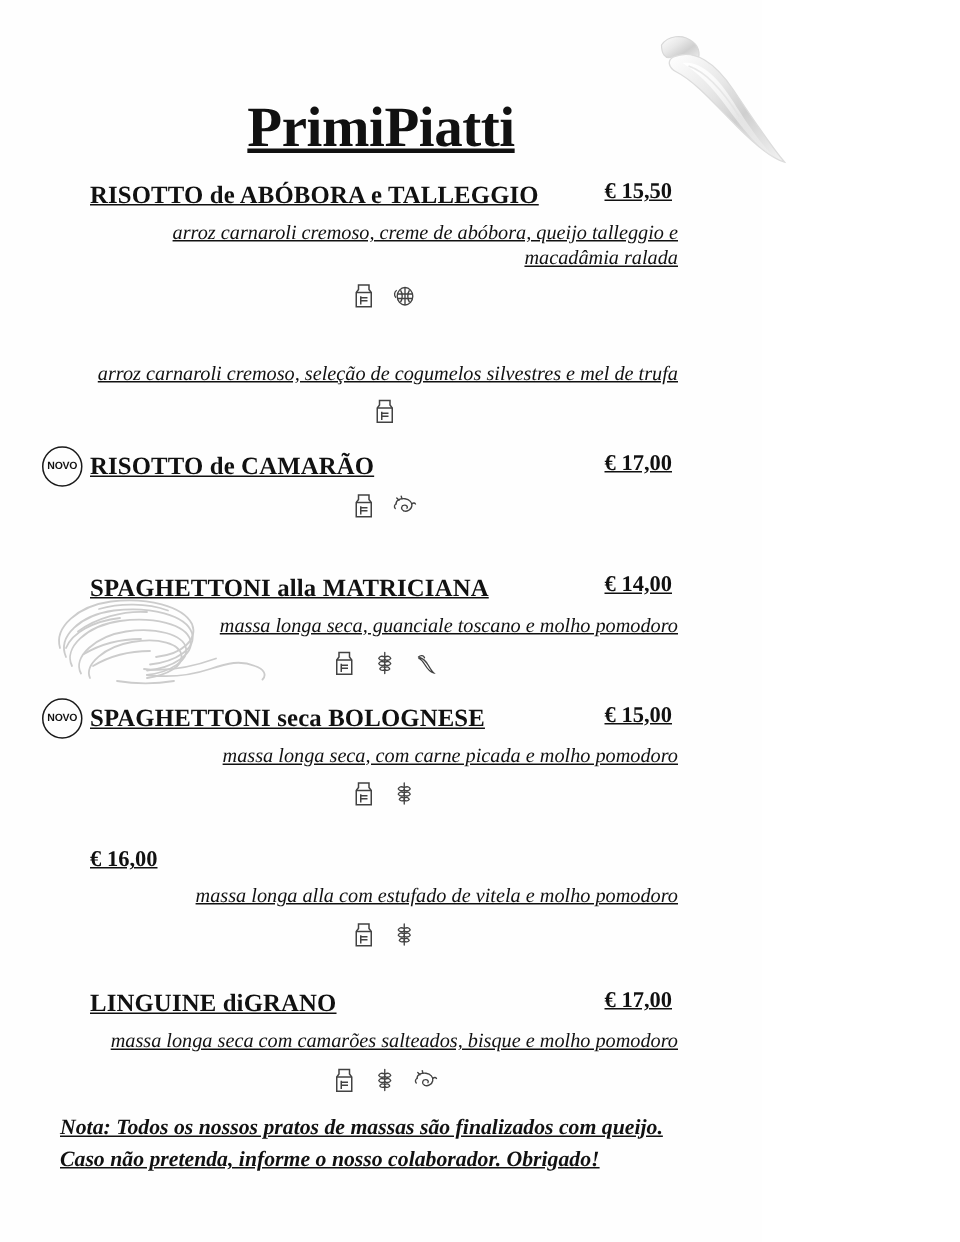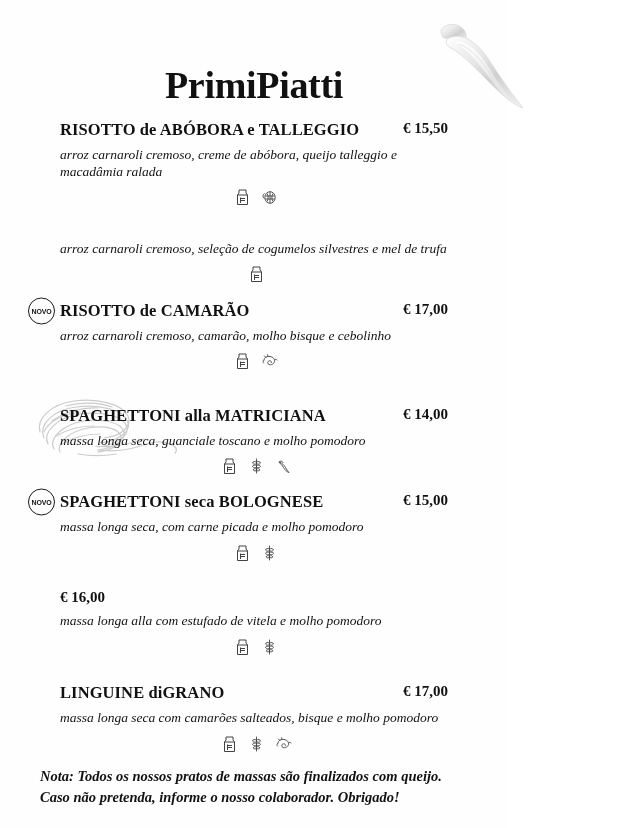--- a/index.html
+++ b/index.html
@@ -15,20 +15,21 @@
     font-family: "Liberation Serif", "DejaVu Serif", serif;
     color: #111111;
     position: relative;
   }
 
   .page {
     position: relative;
     width: 508px;
     height: 828px;
     background: #fefefe;
+    text-decoration: underline;
   }
 
   
   .chili-deco {
     position: absolute;
     top: 8px;
     left: 415px;
     width: 130px;
     height: 120px;
     pointer-events: none;
@@ -91,21 +92,21 @@
   .item-price {
     font-size: 15px;
     font-weight: bold;
     white-space: nowrap;
     padding-right: 4px;
   }
 
   .item-desc {
     font-size: 13.5px;
     font-style: italic;
-    text-align: left;
+    text-align: right;
     margin-top: 7px;
     line-height: 1.25;
   }
 
   .allergen-row {
     display: flex;
     justify-content: center;
     align-items: center;
     gap: 10px;
     margin-top: 5px;
@@ -265,21 +266,20 @@
     <div class="gap-sm"></div>
 
     <div class="menu-item">
       <div class="item-head">
         <div class="item-name-wrap">
           <span class="novo-badge">NOVO</span>
           <span class="item-name">RISOTTO de CAMARÃO</span>
         </div>
         <span class="item-price">€ 17,00</span>
       </div>
-      <div class="item-desc">arroz carnaroli cremoso, camarão, molho bisque e cebolinho</div>
       <div class="allergen-row">
         <span class="allergen-icon">
           <svg viewBox="0 0 17 19">
               <g fill="none" stroke="#222" stroke-width="1">
                 <path d="M5 6 L5 3 L12 3 L12 6 L13.5 8 L13.5 17.5 L3.5 17.5 L3.5 8 Z"></path>
                 <path d="M3.5 8 L13.5 8"></path>
                 <path d="M6.5 10.5 L6.5 16"></path>
                 <path d="M6.5 11.5 L11 11.5 M6.5 13.5 L11 13.5"></path>
               </g>
             </svg>

